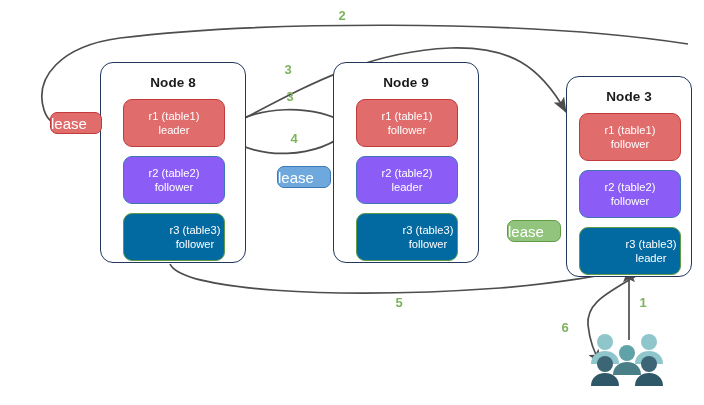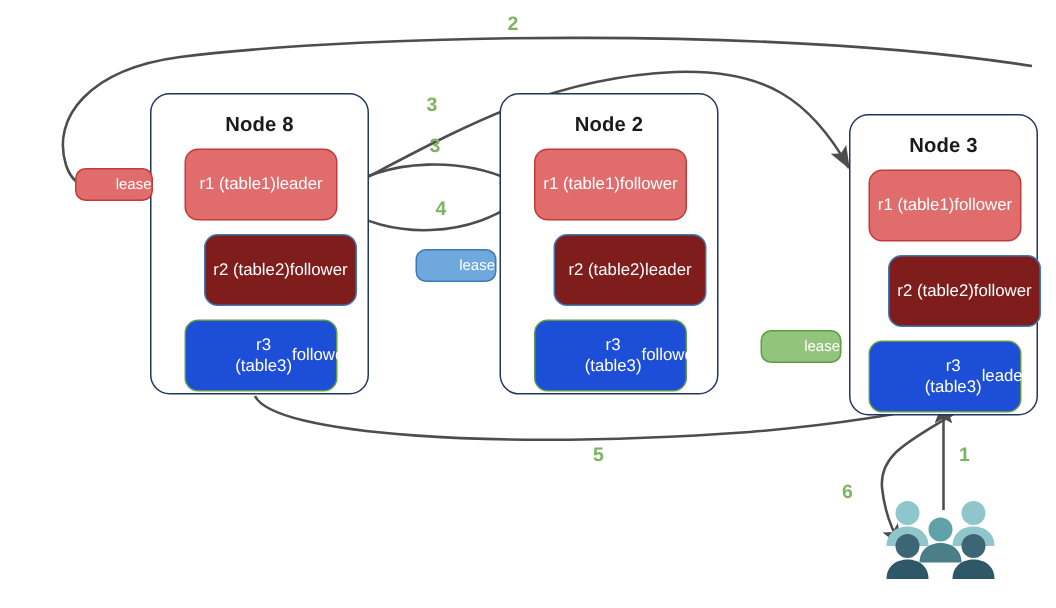--- a/index.html
+++ b/index.html
@@ -41,41 +41,42 @@
     font-size: 13.5px;
     font-weight: bold;
     color: #1a1a1a;
     letter-spacing: 0.1px;
   }
   .replica {
     position: absolute;
     box-sizing: border-box;
     border-radius: 9px;
     display: flex;
+    flex-direction: column;
     align-items: center;
     justify-content: center;
     color: #ffffff;
     font-size: 11.2px;
     line-height: 14px;
     text-align: center;
   }
   .replica span { display: block; }
   .rep-red   { background: #e06c6c; border: 1.5px solid #c23b3b; }
-  .rep-blue  { background: #7f1d1d; border: 1.5px solid #3d79b5; margin-left: 13px; }
-  .rep-green { background: #1d4ed8; border: 1.5px solid #5f9c46; padding-left: 42px; }
+  .rep-blue  { background: #8b5cf6; border: 1.5px solid #3d79b5; }
+  .rep-green { background: #0369a1; border: 1.5px solid #5f9c46; padding-left: 42px; }
 
   .lease {
     position: absolute;
     box-sizing: border-box;
     border-radius: 7px;
     display: flex;
     align-items: center;
-    justify-content: flex-end;
+    justify-content: flex-start;
     color: #ffffff;
-    font-size: 10px;
+    font-size: 15px;
   }
   .lease-red   { background: #e06c6c; border: 1.5px solid #c23b3b; }
   .lease-blue  { background: #6fa8dc; border: 1.5px solid #3d79b5; }
   .lease-green { background: #93c47d; border: 1.5px solid #5f9c46; }
 
   .step-label {
     position: absolute;
     color: #7cb35e;
     font-size: 13px;
     font-weight: bold;
@@ -127,21 +128,21 @@
       <span>r2 (table2)</span>
       <span>follower</span>
     </div>
     <div class="replica rep-green" style="left:22px; top:150px; width:102px; height:48px;">
       <span>r3 (table3)</span>
       <span>follower</span>
     </div>
   </div>
 
   <div class="node-card" style="left:333px; top:62px; width:146px; height:201px;">
-    <div class="node-title" style="top:12px;">Node 2</div>
+    <div class="node-title" style="top:12px;">Node 9</div>
     <div class="replica rep-red" style="left:22px; top:36px; width:102px; height:48px;">
       <span>r1 (table1)</span>
       <span>follower</span>
     </div>
     <div class="replica rep-blue" style="left:22px; top:93px; width:102px; height:48px;">
       <span>r2 (table2)</span>
       <span>leader</span>
     </div>
     <div class="replica rep-green" style="left:22px; top:150px; width:102px; height:48px;">
       <span>r3 (table3)</span>

